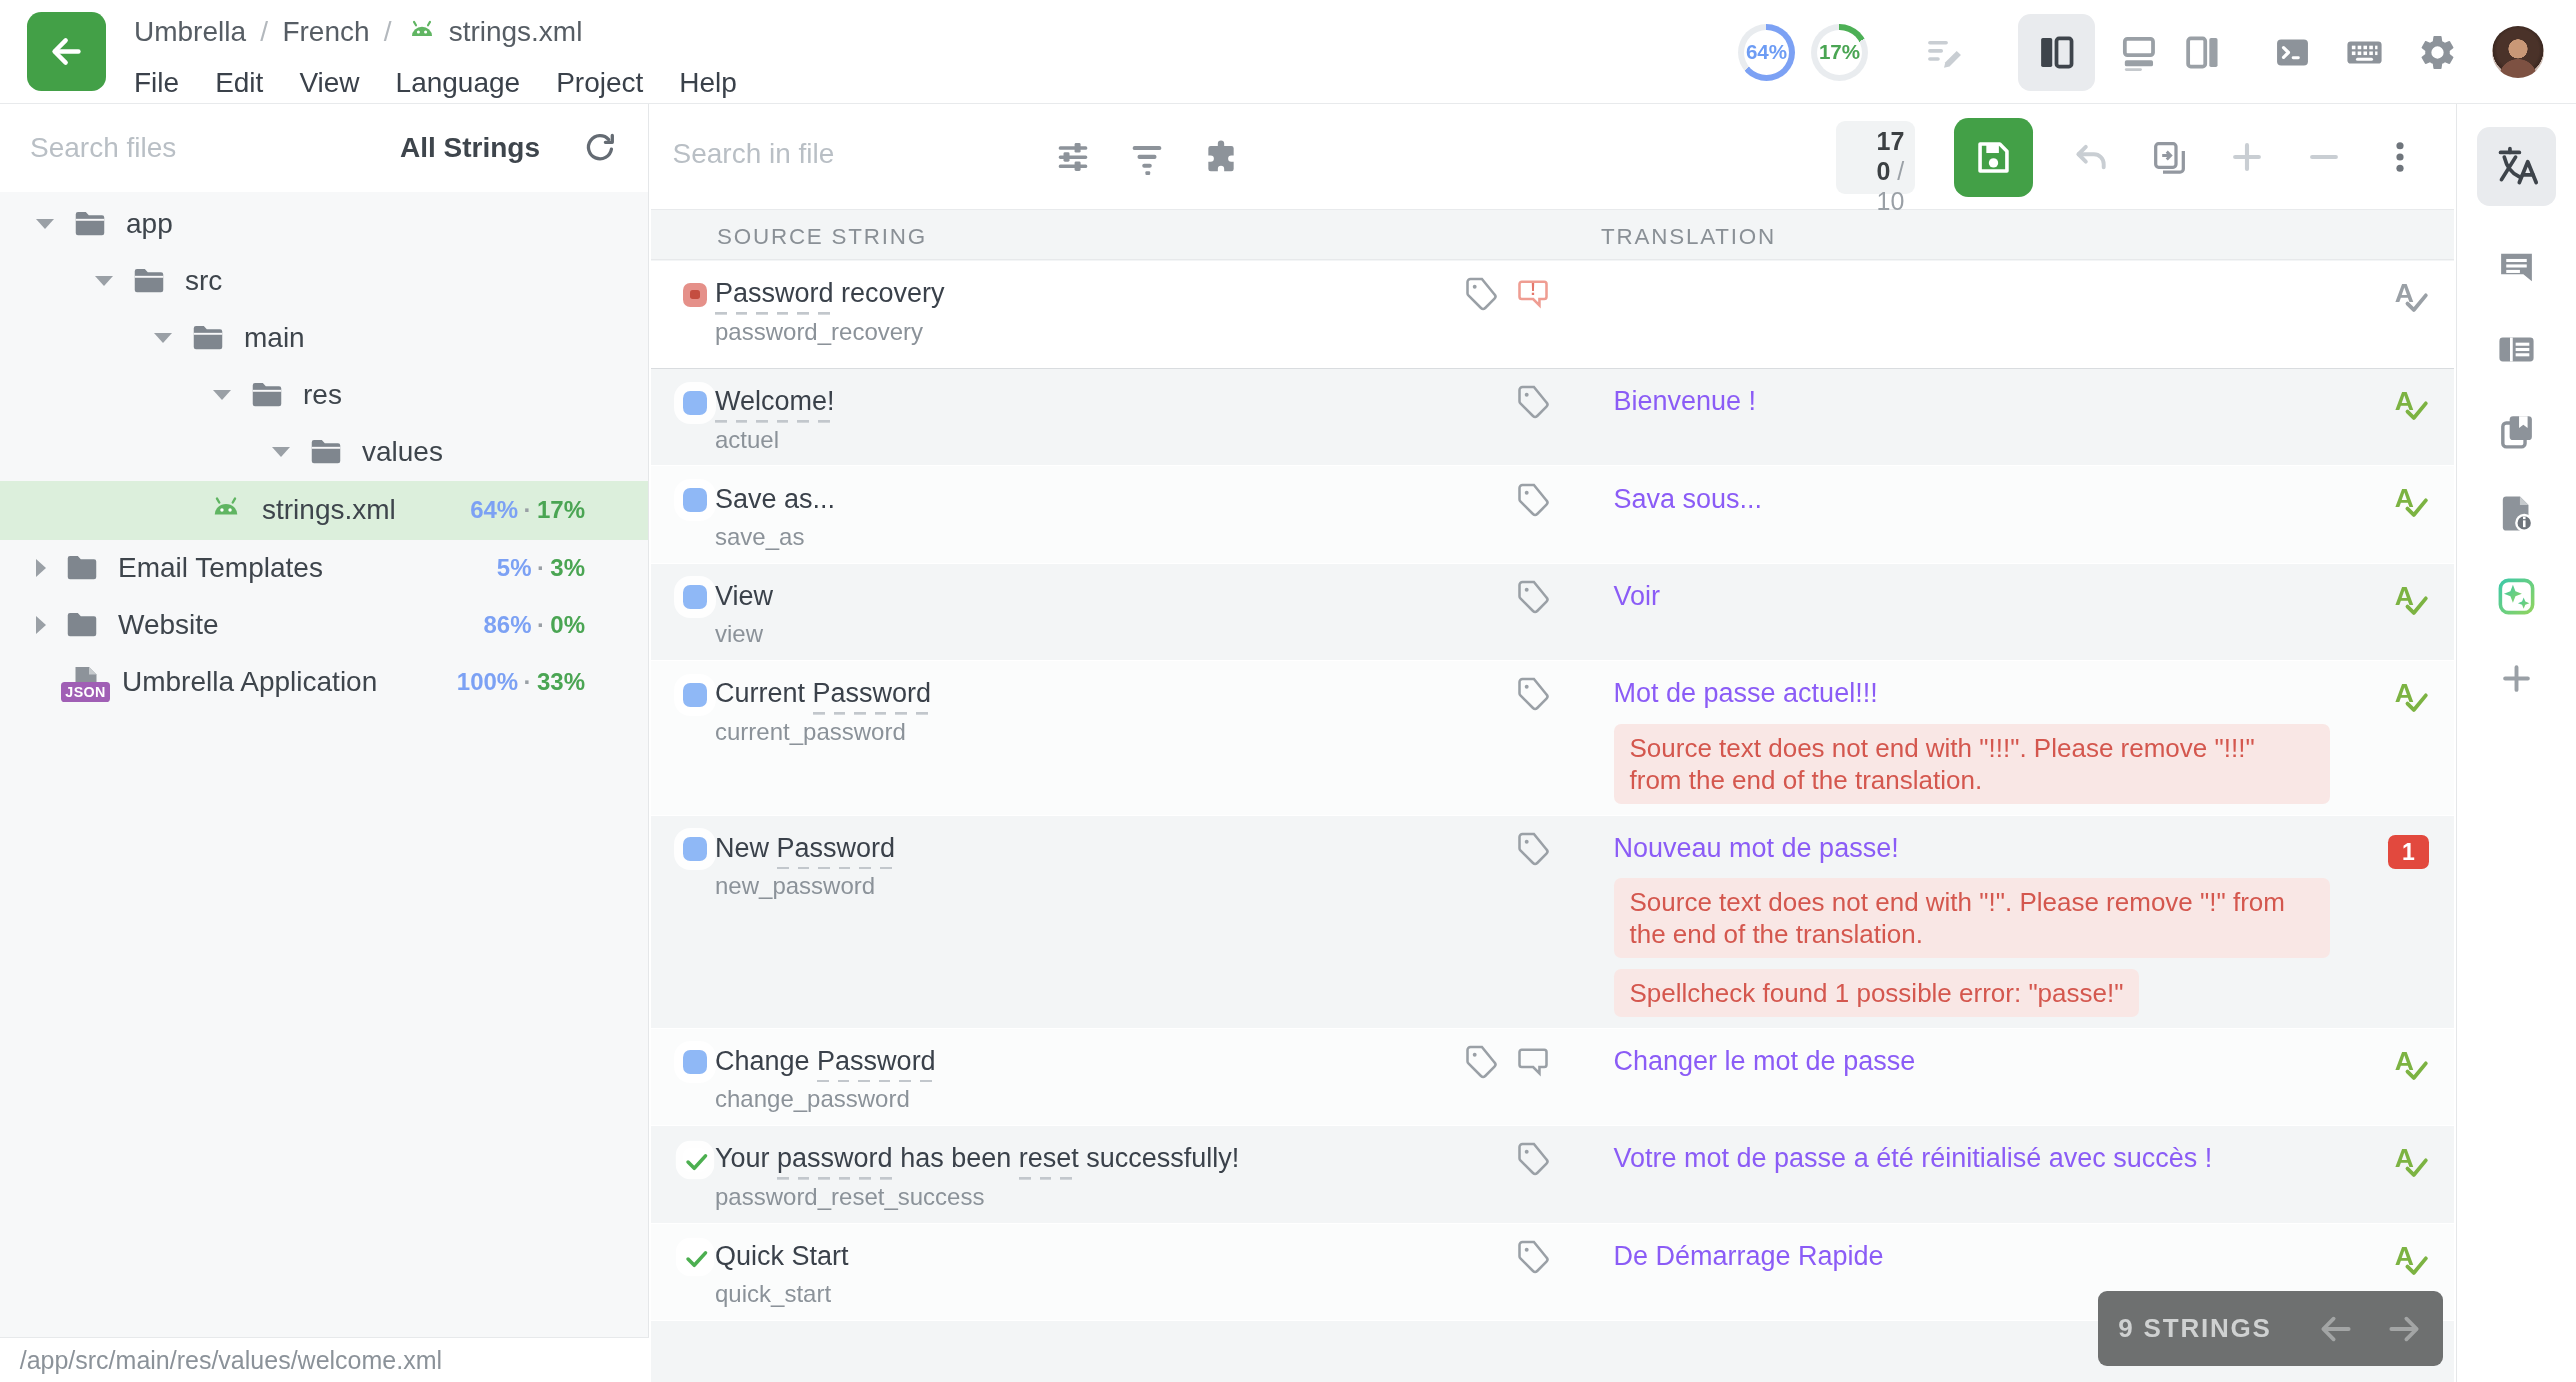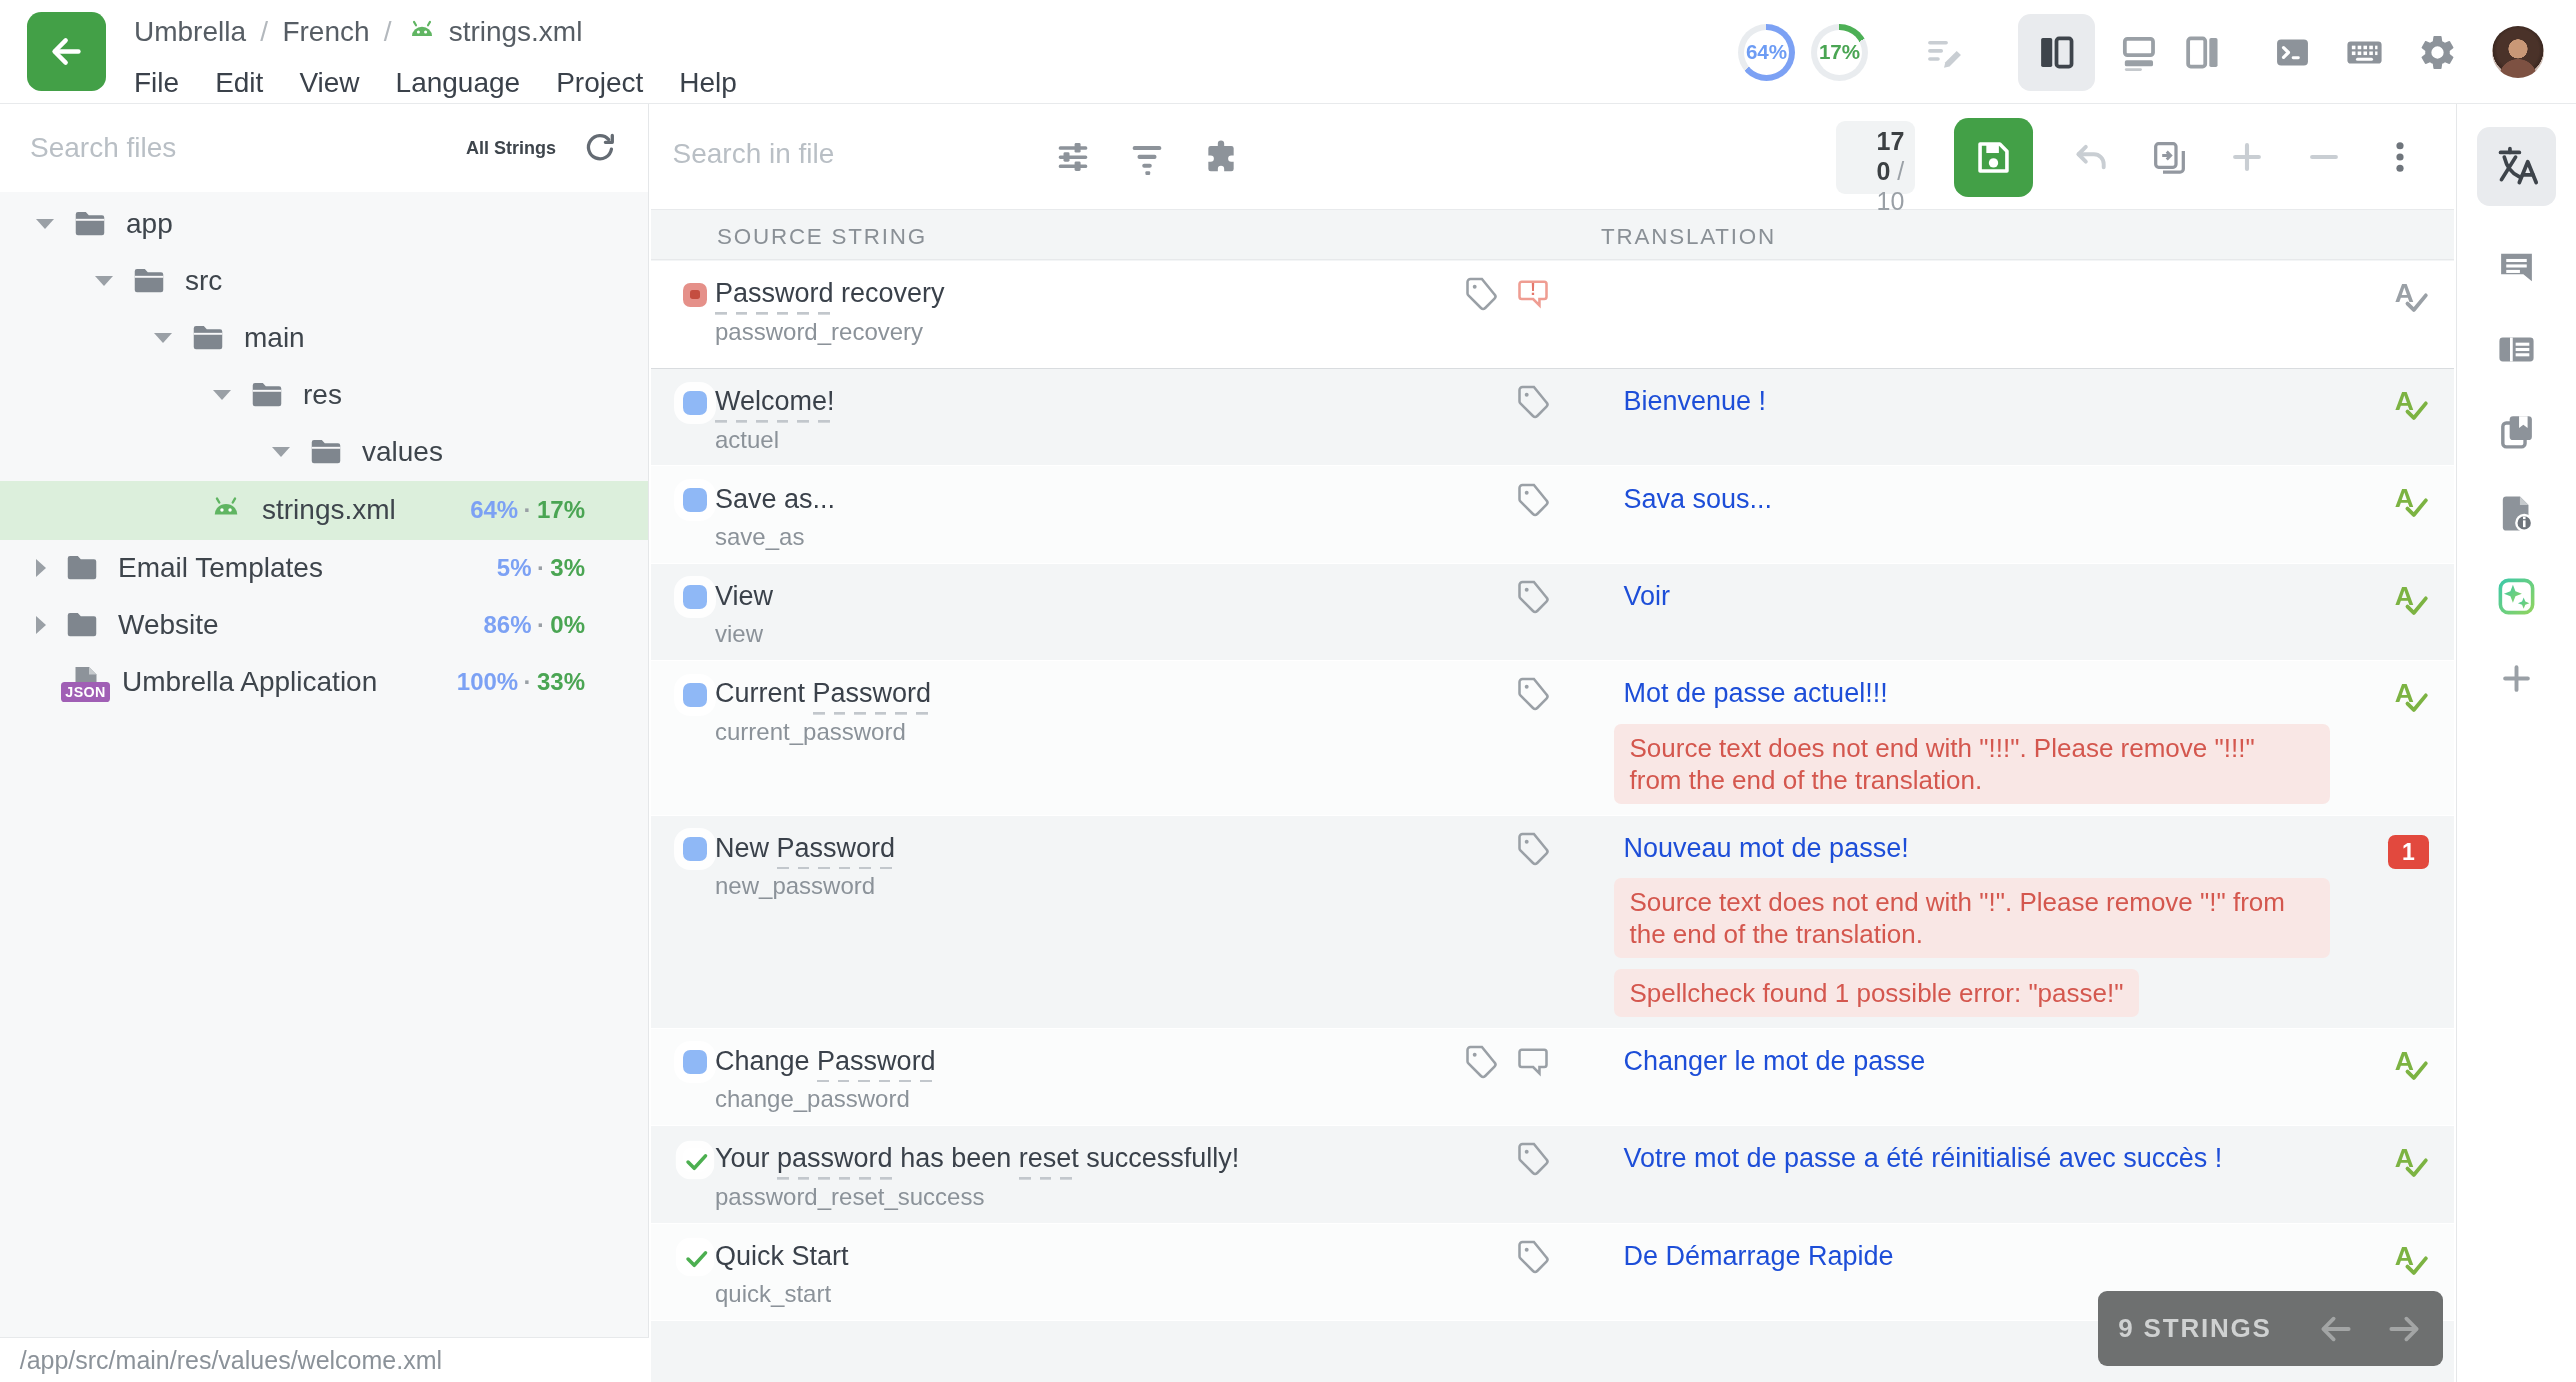--- a/index.html
+++ b/index.html
@@ -29,21 +29,21 @@
   .ring.green .hole { color:#4aa553; }
   .tico { display:grid; place-items:center; cursor:pointer; }
   .layoutbox { width:77px; height:77px; border-radius:12.5px; background:#e9ebee; display:grid; place-items:center; }
 
   
   .sidebar { position:absolute; left:0; top:104px; width:649px; bottom:0; background:#f7f8f9;
     border-right:1.8px solid #e5e7e9; }
   .searchrow { position:absolute; left:0; top:0; width:100%; height:88px; background:#fff;
     display:flex; align-items:center; padding:0 30px; }
   .searchrow .ph { flex:1; font-size:28px; color:#b9bfc5; }
-  .searchrow .scope { font-size:18px; font-weight:bold; color:#3e454c; margin-right:26px; cursor:pointer; }
+  .searchrow .scope { font-size:28px; font-weight:bold; color:#3e454c; margin-right:42px; cursor:pointer; }
   .tree { position:absolute; left:0; top:88px; right:0; bottom:45px; padding-top:3.6px; }
   .ti { height:57px; display:flex; align-items:center; font-size:28px; color:#3e454c;
     padding-right:63px; cursor:pointer; }
   .ti .caret { width:0; height:0; margin-right:18px; flex:none; }
   .caret.down { border-left:9px solid transparent; border-right:9px solid transparent; border-top:10.7px solid #9aa0a6; }
   .caret.right { border-top:9px solid transparent; border-bottom:9px solid transparent; border-left:10.7px solid #9aa0a6; }
   .ti .ic { margin-right:18px; flex:none; }
   .ti.sel { background:#dcefdc; height:59px; }
   .pct { margin-left:auto; font-size:24px; white-space:nowrap; }
   .pct .pb { color:#7ca1f4; font-weight:bold; }
@@ -86,21 +86,21 @@
   .st.blue { background:#8fb8f6; }
   .st.red { background:#e59089; display:grid; place-items:center; }
   .st.red i { width:9.8px; height:9.8px; background:#c44d40; border-radius:2.7px; }
   .st.chk { background:#fff; box-shadow:0 0 0 7.2px rgba(255,255,255,.9); display:grid; place-items:center; }
   .title { font-size:27px; line-height:36px; color:#3a414a; }
   .gls { padding-bottom:6.3px;
     background:repeating-linear-gradient(90deg,#c2c7cc 0 11.6px,transparent 11.6px 20.6px) left bottom/100% 2.7px no-repeat; }
   .key { font-size:24px; line-height:30px; margin-top:5.4px; color:#8b9299; }
   .markers { position:absolute; right:50px; top:14.3px; display:flex; gap:16px; align-items:center; }
   .tr { flex:1; position:relative; padding:14.3px 116px 10.7px 12.5px; }
-  .trtext { font-size:27px; line-height:36px; color:#1d4ed8; min-height:36px;margin-left:10px; }
+  .trtext { font-size:27px; line-height:36px; color:#8b5cf6; min-height:36px; }
   .err { margin-top:12.5px; background:#f9e7e5; color:#d4574e; font-size:26px; line-height:32px;
     padding:8px 16px; border-radius:7.2px; max-width:716px; width:fit-content; }
   .err.sm { margin-top:10.7px; }
   .spell { position:absolute; right:25px; top:16px; }
   .spell.gray { color:#9aa0a6; }
   .spell.green { color:#7cb342; }
   .badge { position:absolute; right:25px; top:19.7px; width:41px; height:34px; background:#e2493e;
     border-radius:7.2px; color:#fff; font-size:23px; font-weight:bold; display:grid; place-items:center; }
 
   .footerpill { position:absolute; right:10.7px; bottom:16px; width:345px; height:75px; background:#6e7070;

